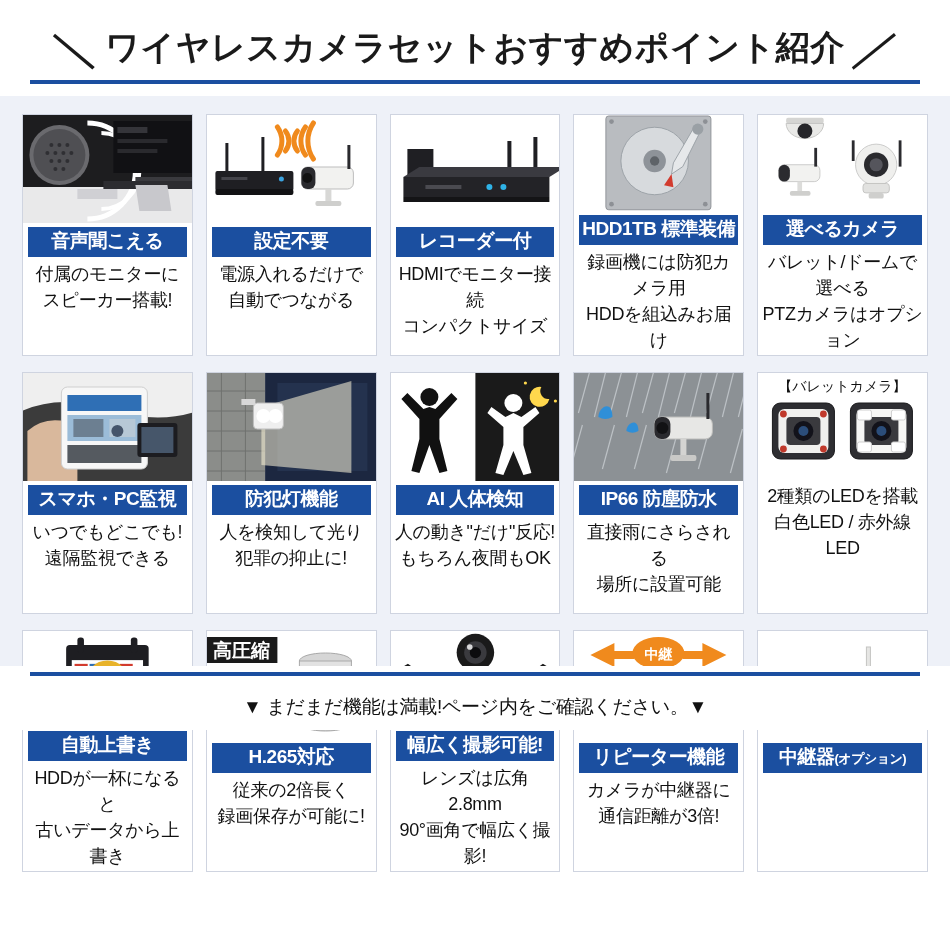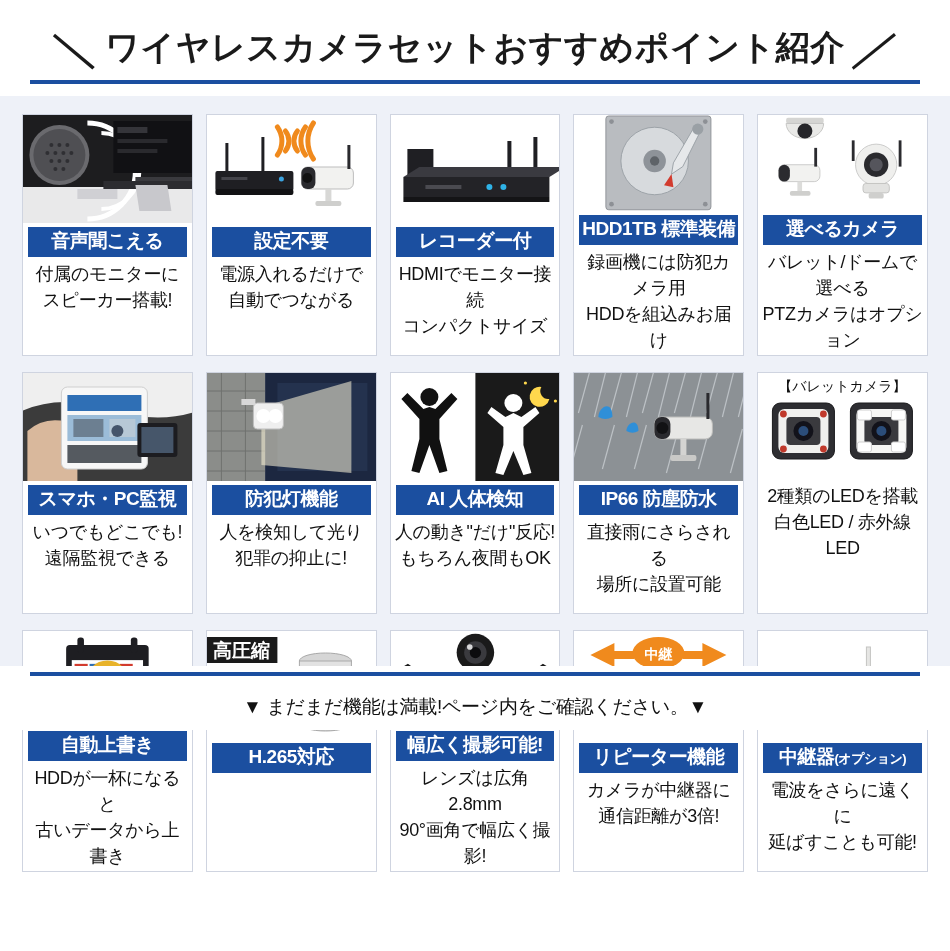--- a/index.html
+++ b/index.html
@@ -439,20 +439,21 @@
               <path d="M32 70 L68 74 M32 78 L68 72" stroke="#b0b0b0" stroke-width="2" fill="none"></path>
             </g>
             <g>
               <ellipse cx="152" cy="70" rx="16" ry="5" fill="#d6d6d6" stroke="#a9a9a9"></ellipse>
               <path d="M136 70 L136 86 Q152 92 168 86 L168 70 Z" fill="#e2e2e2" stroke="#a9a9a9"></path>
               <path d="M138 76 L166 80 M138 84 L166 77" stroke="#b0b0b0" stroke-width="2" fill="none"></path>
             </g>
           </svg>
         </div>
         <div class="card-banner">H.265対応</div>
+        <div class="card-text">従来の2倍長く<br>録画保存が可能に!</div>
       </div>
 
       <div class="card">
         <div class="card-img">
           <svg class="ill" viewBox="0 0 180 108" preserveAspectRatio="xMidYMid slice">
             <rect width="180" height="108" fill="#ffffff"></rect>
             <circle cx="90" cy="26" r="20" fill="#1a1a1a"></circle>
             <circle cx="90" cy="26" r="12" fill="#3a3a3e"></circle>
             <circle cx="90" cy="26" r="6" fill="#0c0c0e"></circle>
             <circle cx="84" cy="20" r="3" fill="#ffffff" opacity="0.8"></circle>
@@ -503,21 +504,20 @@
             <path d="M40 60 L40 76 L72 88 L72 74 Z" fill="#e0e0de" stroke="#c9c9c7"></path>
             <path d="M72 74 L150 62 L150 76 L72 88 Z" fill="#ebebe9" stroke="#c9c9c7"></path>
             <rect x="84" y="66" width="18" height="6" rx="2" fill="#cfcfcd"></rect>
             <circle cx="120" cy="64" r="2.5" fill="#6fc06f"></circle>
             <circle cx="128" cy="63" r="2.5" fill="#6fc06f"></circle>
           </svg>
         </div>
         <div class="card-banner">
           <span>中継器</span><small>(オプション)</small>
         </div>
-        <div class="card-text">電波をさらに遠くに<br>延ばすことも可能!</div>
       </div>
 
     </div>
   </div>
 
   <div class="footer">
     <div class="footer-rule"></div>
     <div class="footer-text">▼ まだまだ機能は満載!ページ内をご確認ください。▼</div>
   </div>
 

